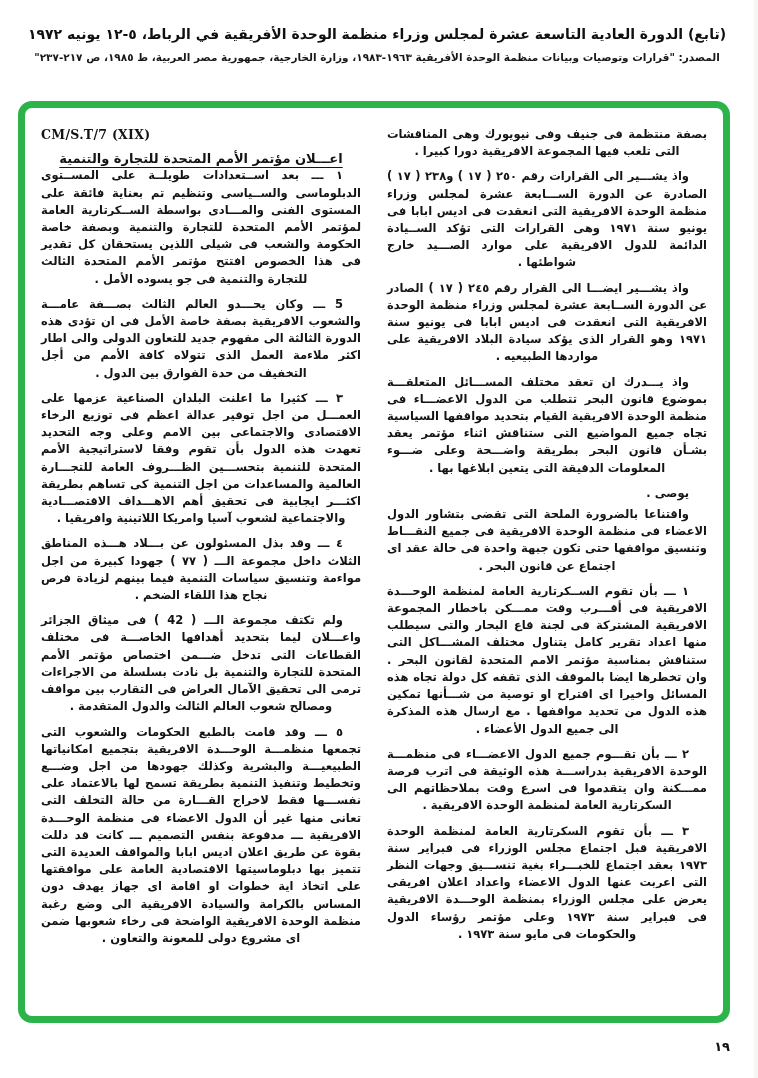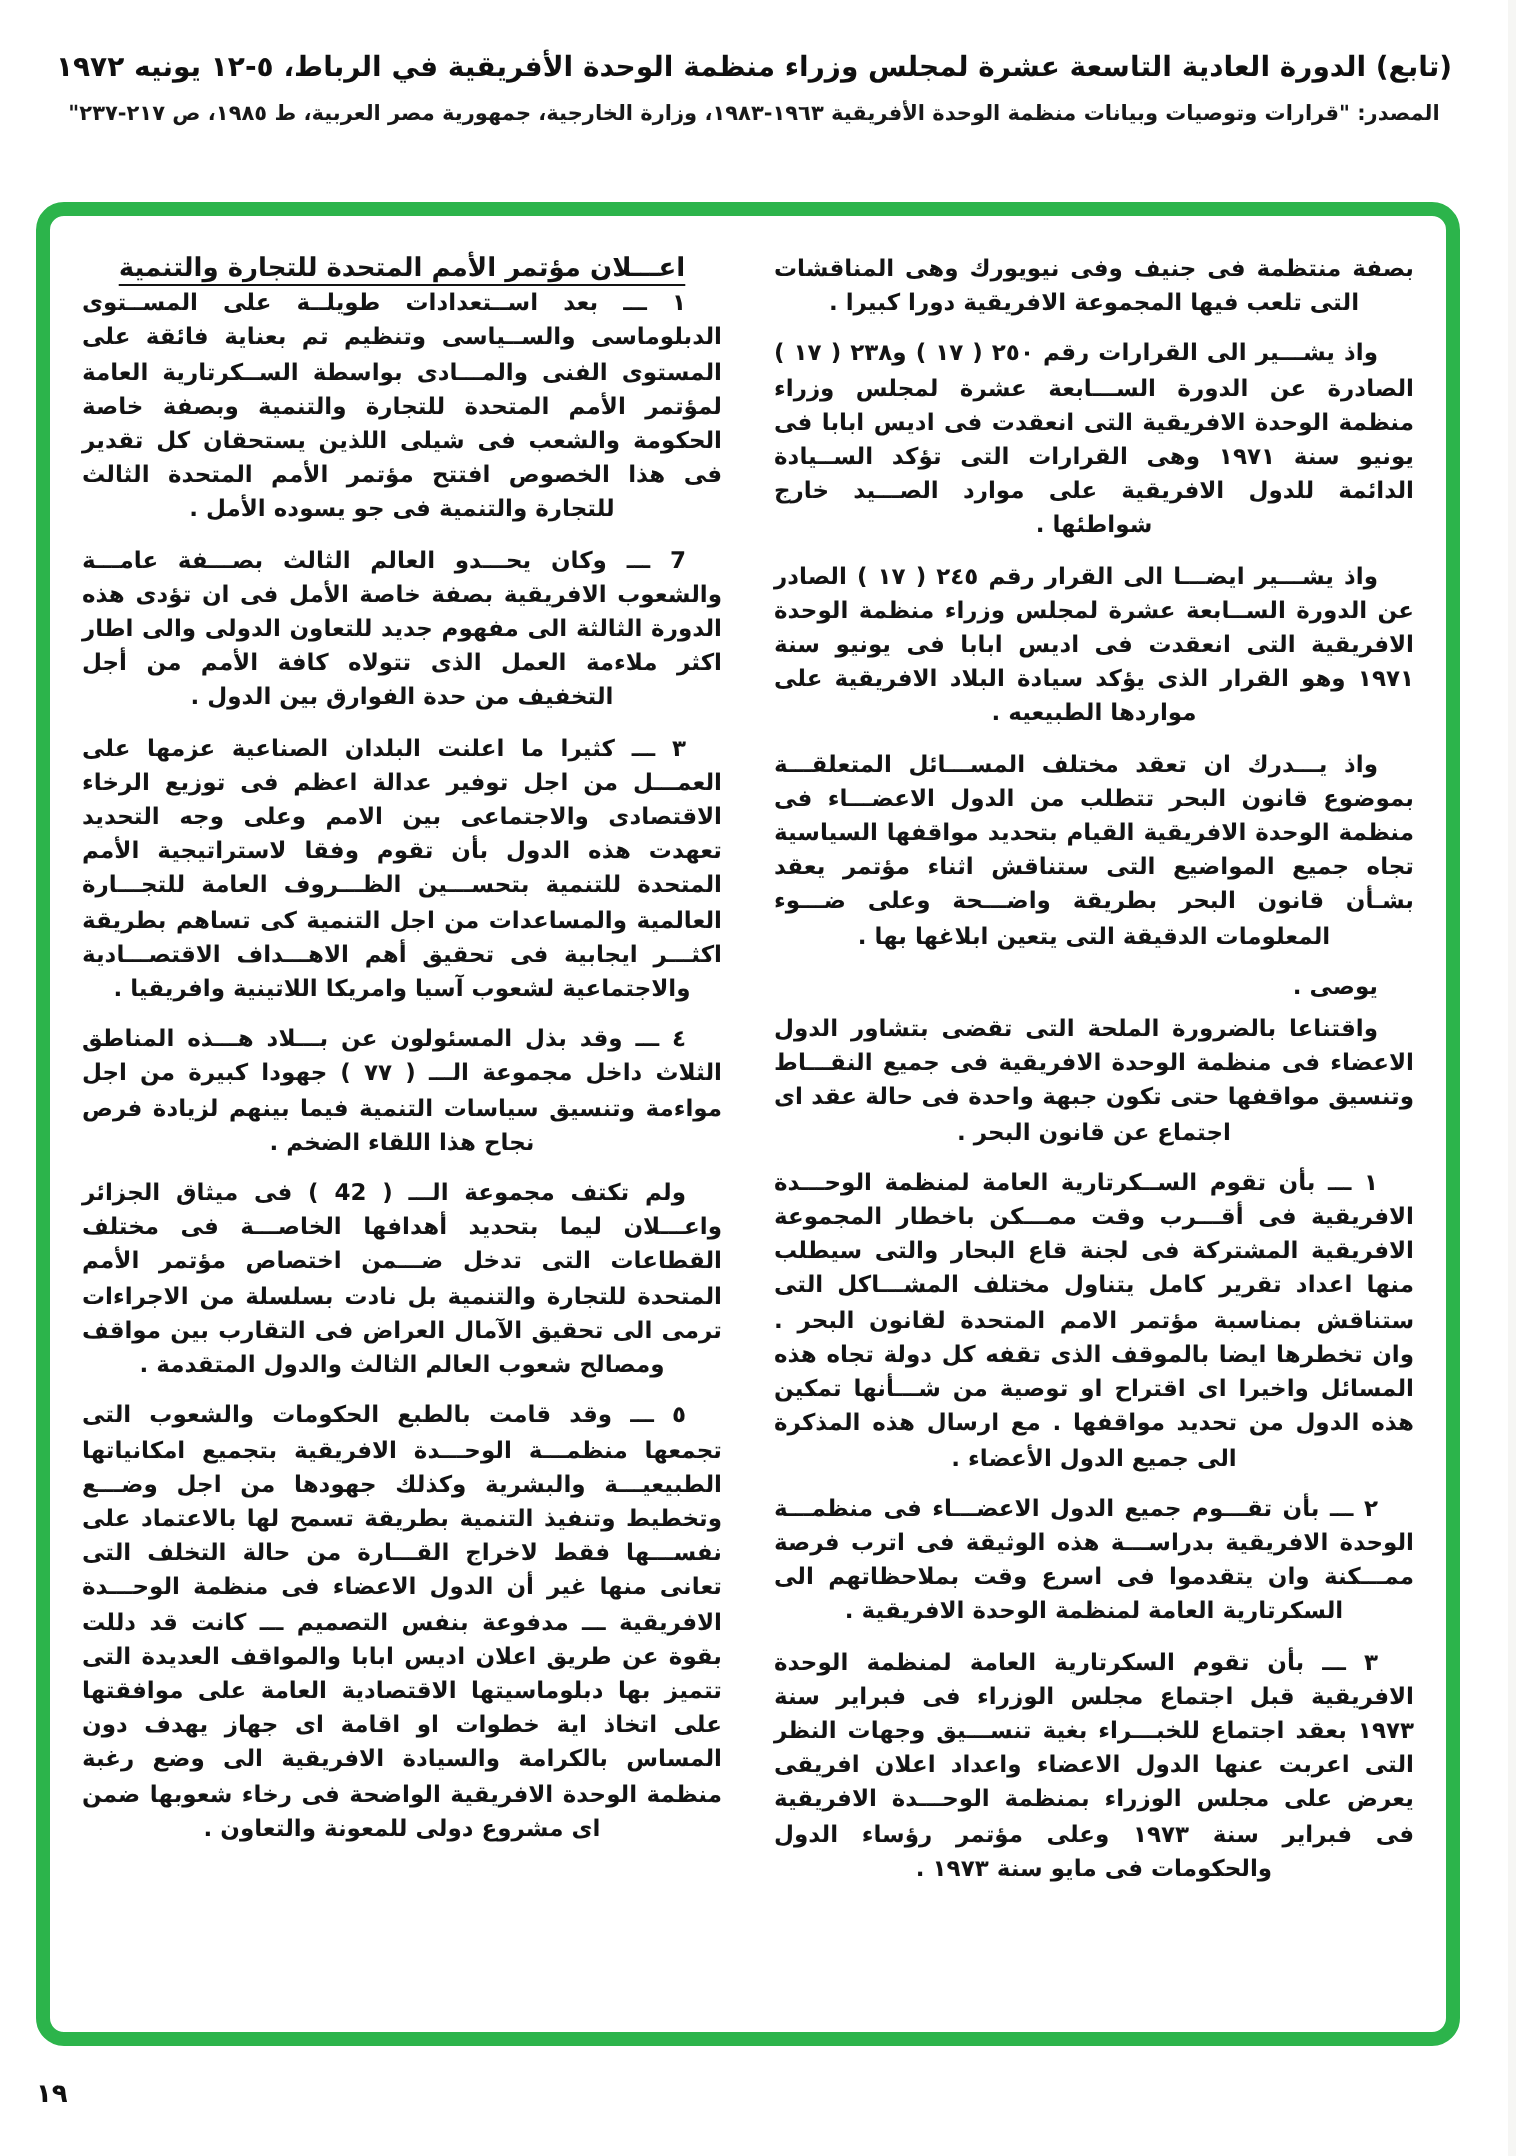--- a/index.html
+++ b/index.html
@@ -89,21 +89,21 @@
     font-weight: bold;
     text-decoration: underline;
     text-underline-offset: 4px;
     margin-bottom: 0;
   }
   .footer {
     position: absolute;
     top: 1036px;
     left: 18px;
     width: 712px;
-    text-align: left;
+    text-align: right;
     direction: rtl;
   }
   .page-number {
     font-size: 13px;
     font-weight: bold;
     color: #101010;
   }
 </style>
 </head>
 <body>
@@ -124,23 +124,24 @@
         <p class="para">واذ يشـــير ايضـــا الى القرار رقم ٢٤٥ ( ١٧ ) الصادر عن الدورة الســابعة عشرة لمجلس وزراء منظمة الوحدة الافريقية التى انعقدت فى اديس ابابا فى يونيو سنة ١٩٧١ وهو القرار الذى يؤكد سيادة البلاد الافريقية على مواردها الطبيعيه .</p>
         <p class="para">واذ يـــدرك ان تعقد مختلف المســـائل المتعلقـــة بموضوع قانون البحر تتطلب من الدول الاعضـــاء فى منظمة الوحدة الافريقية القيام بتحديد مواقفها السياسية تجاه جميع المواضيع التى ستناقش اثناء مؤتمر يعقد بشـأن قانون البحر بطريقة واضـــحة وعلى ضـــوء المعلومات الدقيقة التى يتعين ابلاغها بها .</p>
         <p class="para lead">يوصى .</p>
         <p class="para">واقتناعا بالضرورة الملحة التى تقضى بتشاور الدول الاعضاء فى منظمة الوحدة الافريقية فى جميع النقـــاط وتنسيق مواقفها حتى تكون جبهة واحدة فى حالة عقد اى اجتماع عن قانون البحر .</p>
         <p class="para">١ ـــ بأن تقوم الســكرتارية العامة لمنظمة الوحـــدة الافريقية فى أقـــرب وقت ممـــكن باخطار المجموعة الافريقية المشتركة فى لجنة قاع البحار والتى سيطلب منها اعداد تقرير كامل يتناول مختلف المشـــاكل التى ستناقش بمناسبة مؤتمر الامم المتحدة لقانون البحر . وان تخطرها ايضا بالموقف الذى تقفه كل دولة تجاه هذه المسائل واخيرا اى اقتراح او توصية من شـــأنها تمكين هذه الدول من تحديد مواقفها . مع ارسال هذه المذكرة الى جميع الدول الأعضاء .</p>
         <p class="para">٢ ـــ بأن تقـــوم جميع الدول الاعضـــاء فى منظمـــة الوحدة الافريقية بدراســـة هذه الوثيقة فى اترب فرصة ممـــكنة وان يتقدموا فى اسرع وقت بملاحظاتهم الى السكرتارية العامة لمنظمة الوحدة الافريقية .</p>
         <p class="para">٣ ـــ بأن تقوم السكرتارية العامة لمنظمة الوحدة الافريقية قبل اجتماع مجلس الوزراء فى فبراير سنة ١٩٧٣ بعقد اجتماع للخبـــراء بغية تنســـيق وجهات النظر التى اعربت عنها الدول الاعضاء واعداد اعلان افريقى يعرض على مجلس الوزراء بمنظمة الوحـــدة الافريقية فى فبراير سنة ١٩٧٣ وعلى مؤتمر رؤساء الدول والحكومات فى مايو سنة ١٩٧٣ .</p>
       </div>
 
       <div class="col">
+        <div class="doc-code">CM/S.T/7 (XIX)</div>
         <div class="doc-title">اعـــلان مؤتمر الأمم المتحدة للتجارة والتنمية</div>
         <p class="para">١ ـــ بعد اســتعدادات طويلــة على المســتوى الدبلوماسى والســياسى وتنظيم تم بعناية فائقة على المستوى الفنى والمـــادى بواسطة الســكرتارية العامة لمؤتمر الأمم المتحدة للتجارة والتنمية وبصفة خاصة الحكومة والشعب فى شيلى اللذين يستحقان كل تقدير فى هذا الخصوص افتتح مؤتمر الأمم المتحدة الثالث للتجارة والتنمية فى جو يسوده الأمل .</p>
-        <p class="para">7 ـــ وكان يحـــدو العالم الثالث بصـــفة عامـــة والشعوب الافريقية بصفة خاصة الأمل فى ان تؤدى هذه الدورة الثالثة الى مفهوم جديد للتعاون الدولى والى اطار اكثر ملاءمة العمل الذى تتولاه كافة الأمم من أجل التخفيف من حدة الفوارق بين الدول .</p>
+        <p class="para">5 ـــ وكان يحـــدو العالم الثالث بصـــفة عامـــة والشعوب الافريقية بصفة خاصة الأمل فى ان تؤدى هذه الدورة الثالثة الى مفهوم جديد للتعاون الدولى والى اطار اكثر ملاءمة العمل الذى تتولاه كافة الأمم من أجل التخفيف من حدة الفوارق بين الدول .</p>
         <p class="para">٣ ـــ كثيرا ما اعلنت البلدان الصناعية عزمها على العمـــل من اجل توفير عدالة اعظم فى توزيع الرخاء الاقتصادى والاجتماعى بين الامم وعلى وجه التحديد تعهدت هذه الدول بأن تقوم وفقا لاستراتيجية الأمم المتحدة للتنمية بتحســـين الظـــروف العامة للتجـــارة العالمية والمساعدات من اجل التنمية كى تساهم بطريقة اكثـــر ايجابية فى تحقيق أهم الاهـــداف الاقتصـــادية والاجتماعية لشعوب آسيا وامريكا اللاتينية وافريقيا .</p>
         <p class="para">٤ ـــ وقد بذل المسئولون عن بـــلاد هـــذه المناطق الثلاث داخل مجموعة الـــ ( ٧٧ ) جهودا كبيرة من اجل مواءمة وتنسيق سياسات التنمية فيما بينهم لزيادة فرص نجاح هذا اللقاء الضخم .</p>
         <p class="para">ولم تكتف مجموعة الـــ ( 42 ) فى ميثاق الجزائر واعـــلان ليما بتحديد أهدافها الخاصـــة فى مختلف القطاعات التى تدخل ضـــمن اختصاص مؤتمر الأمم المتحدة للتجارة والتنمية بل نادت بسلسلة من الاجراءات ترمى الى تحقيق الآمال العراض فى التقارب بين مواقف ومصالح شعوب العالم الثالث والدول المتقدمة .</p>
         <p class="para">٥ ـــ وقد قامت بالطبع الحكومات والشعوب التى تجمعها منظمـــة الوحـــدة الافريقية بتجميع امكانياتها الطبيعيـــة والبشرية وكذلك جهودها من اجل وضـــع وتخطيط وتنفيذ التنمية بطريقة تسمح لها بالاعتماد على نفســـها فقط لاخراج القـــارة من حالة التخلف التى تعانى منها غير أن الدول الاعضاء فى منظمة الوحـــدة الافريقية ـــ مدفوعة بنفس التصميم ـــ كانت قد دللت بقوة عن طريق اعلان اديس ابابا والمواقف العديدة التى تتميز بها دبلوماسيتها الاقتصادية العامة على موافقتها على اتخاذ اية خطوات او اقامة اى جهاز يهدف دون المساس بالكرامة والسيادة الافريقية الى وضع رغبة منظمة الوحدة الافريقية الواضحة فى رخاء شعوبها ضمن اى مشروع دولى للمعونة والتعاون .</p>
       </div>
 
     </div>
   </div>
 
   <div class="footer">

